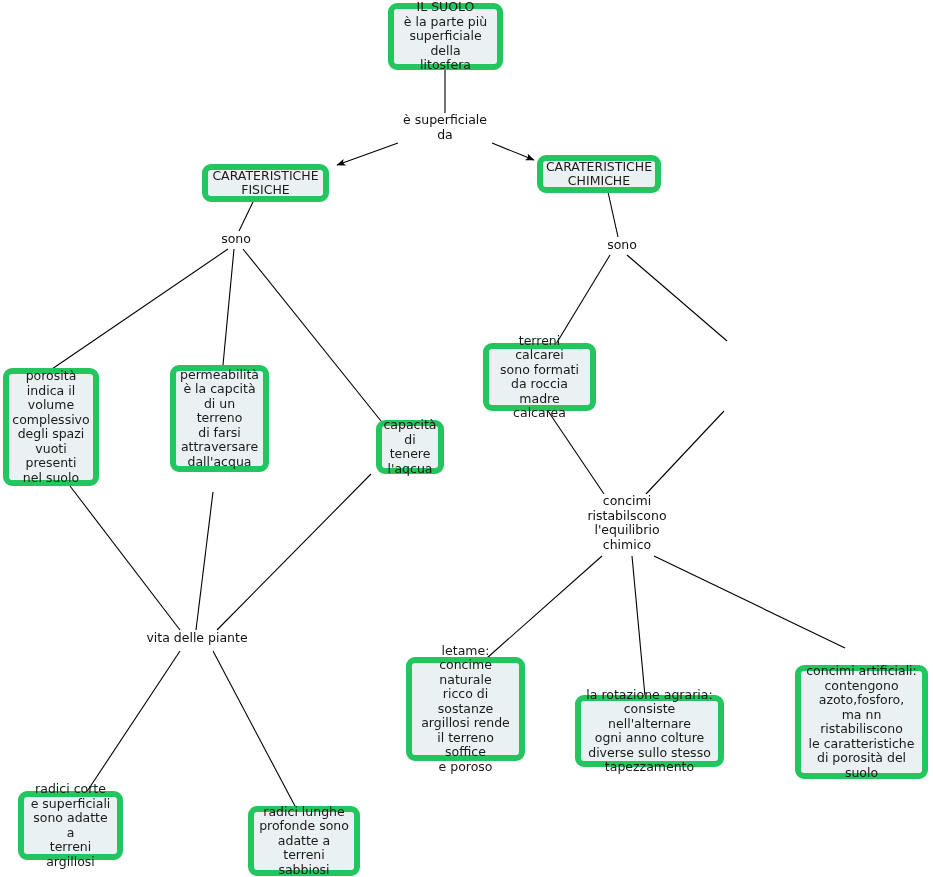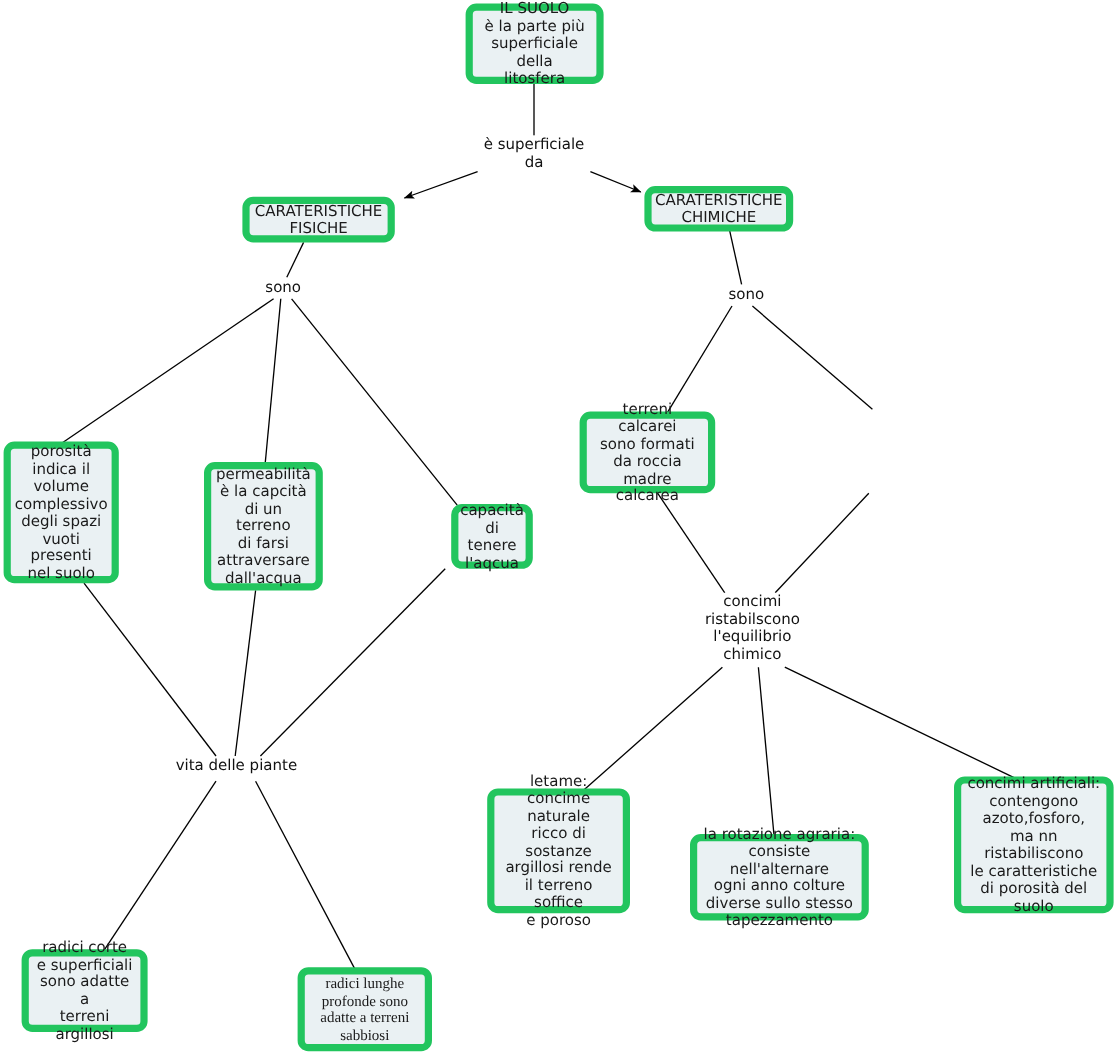--- a/index.html
+++ b/index.html
@@ -115,21 +115,21 @@
   <div class="link-label" style="left:591px; top:238px; width:62px;">sono</div>
 
   <div class="node" style="left:3px; top:368px; width:96px; height:118px;">porosità
 indica il
 volume
 complessivo
 degli spazi
 vuoti presenti
 nel suolo</div>
 
-  <div class="node" style="left:170px; top:385px; width:99px; height:107px;">permeabilità
+  <div class="node" style="left:170px; top:365px; width:99px; height:107px;">permeabilità
 è la capcità
 di un terreno
 di farsi
 attraversare
 dall'acqua</div>
 
   <div class="node" style="left:348px; top:420px; width:68px; height:54px;margin-left:28px;">capacità
 di tenere
 l'aqcua</div>
 
@@ -152,31 +152,31 @@
 argillosi rende
 il terreno soffice
 e poroso</div>
 
   <div class="node" style="left:575px; top:695px; width:149px; height:72px;">la rotazione agraria:
 consiste nell'alternare
 ogni anno colture
 diverse  sullo stesso
 tapezzamento</div>
 
-  <div class="node" style="left:795px; top:647px; width:133px; height:114px;">concimi artificiali:
+  <div class="node" style="left:795px; top:665px; width:133px; height:114px;">concimi artificiali:
 contengono
 azoto,fosforo,
 ma nn ristabiliscono
 le caratteristiche
 di porosità del
 suolo</div>
 
   <div class="node" style="left:18px; top:791px; width:105px; height:69px;">radici corte
 e superficiali
 sono adatte a
 terreni argillosi</div>
 
-  <div class="node" style="left:248px; top:806px; width:112px; height:70px;font-family:Liberation Serif, serif;">radici lunghe
+  <div class="node" style="left:248px; top:806px; width:112px; height:70px;">radici lunghe
 profonde sono
 adatte a terreni
 sabbiosi</div>
 
 </div>
 
 </body></html>

